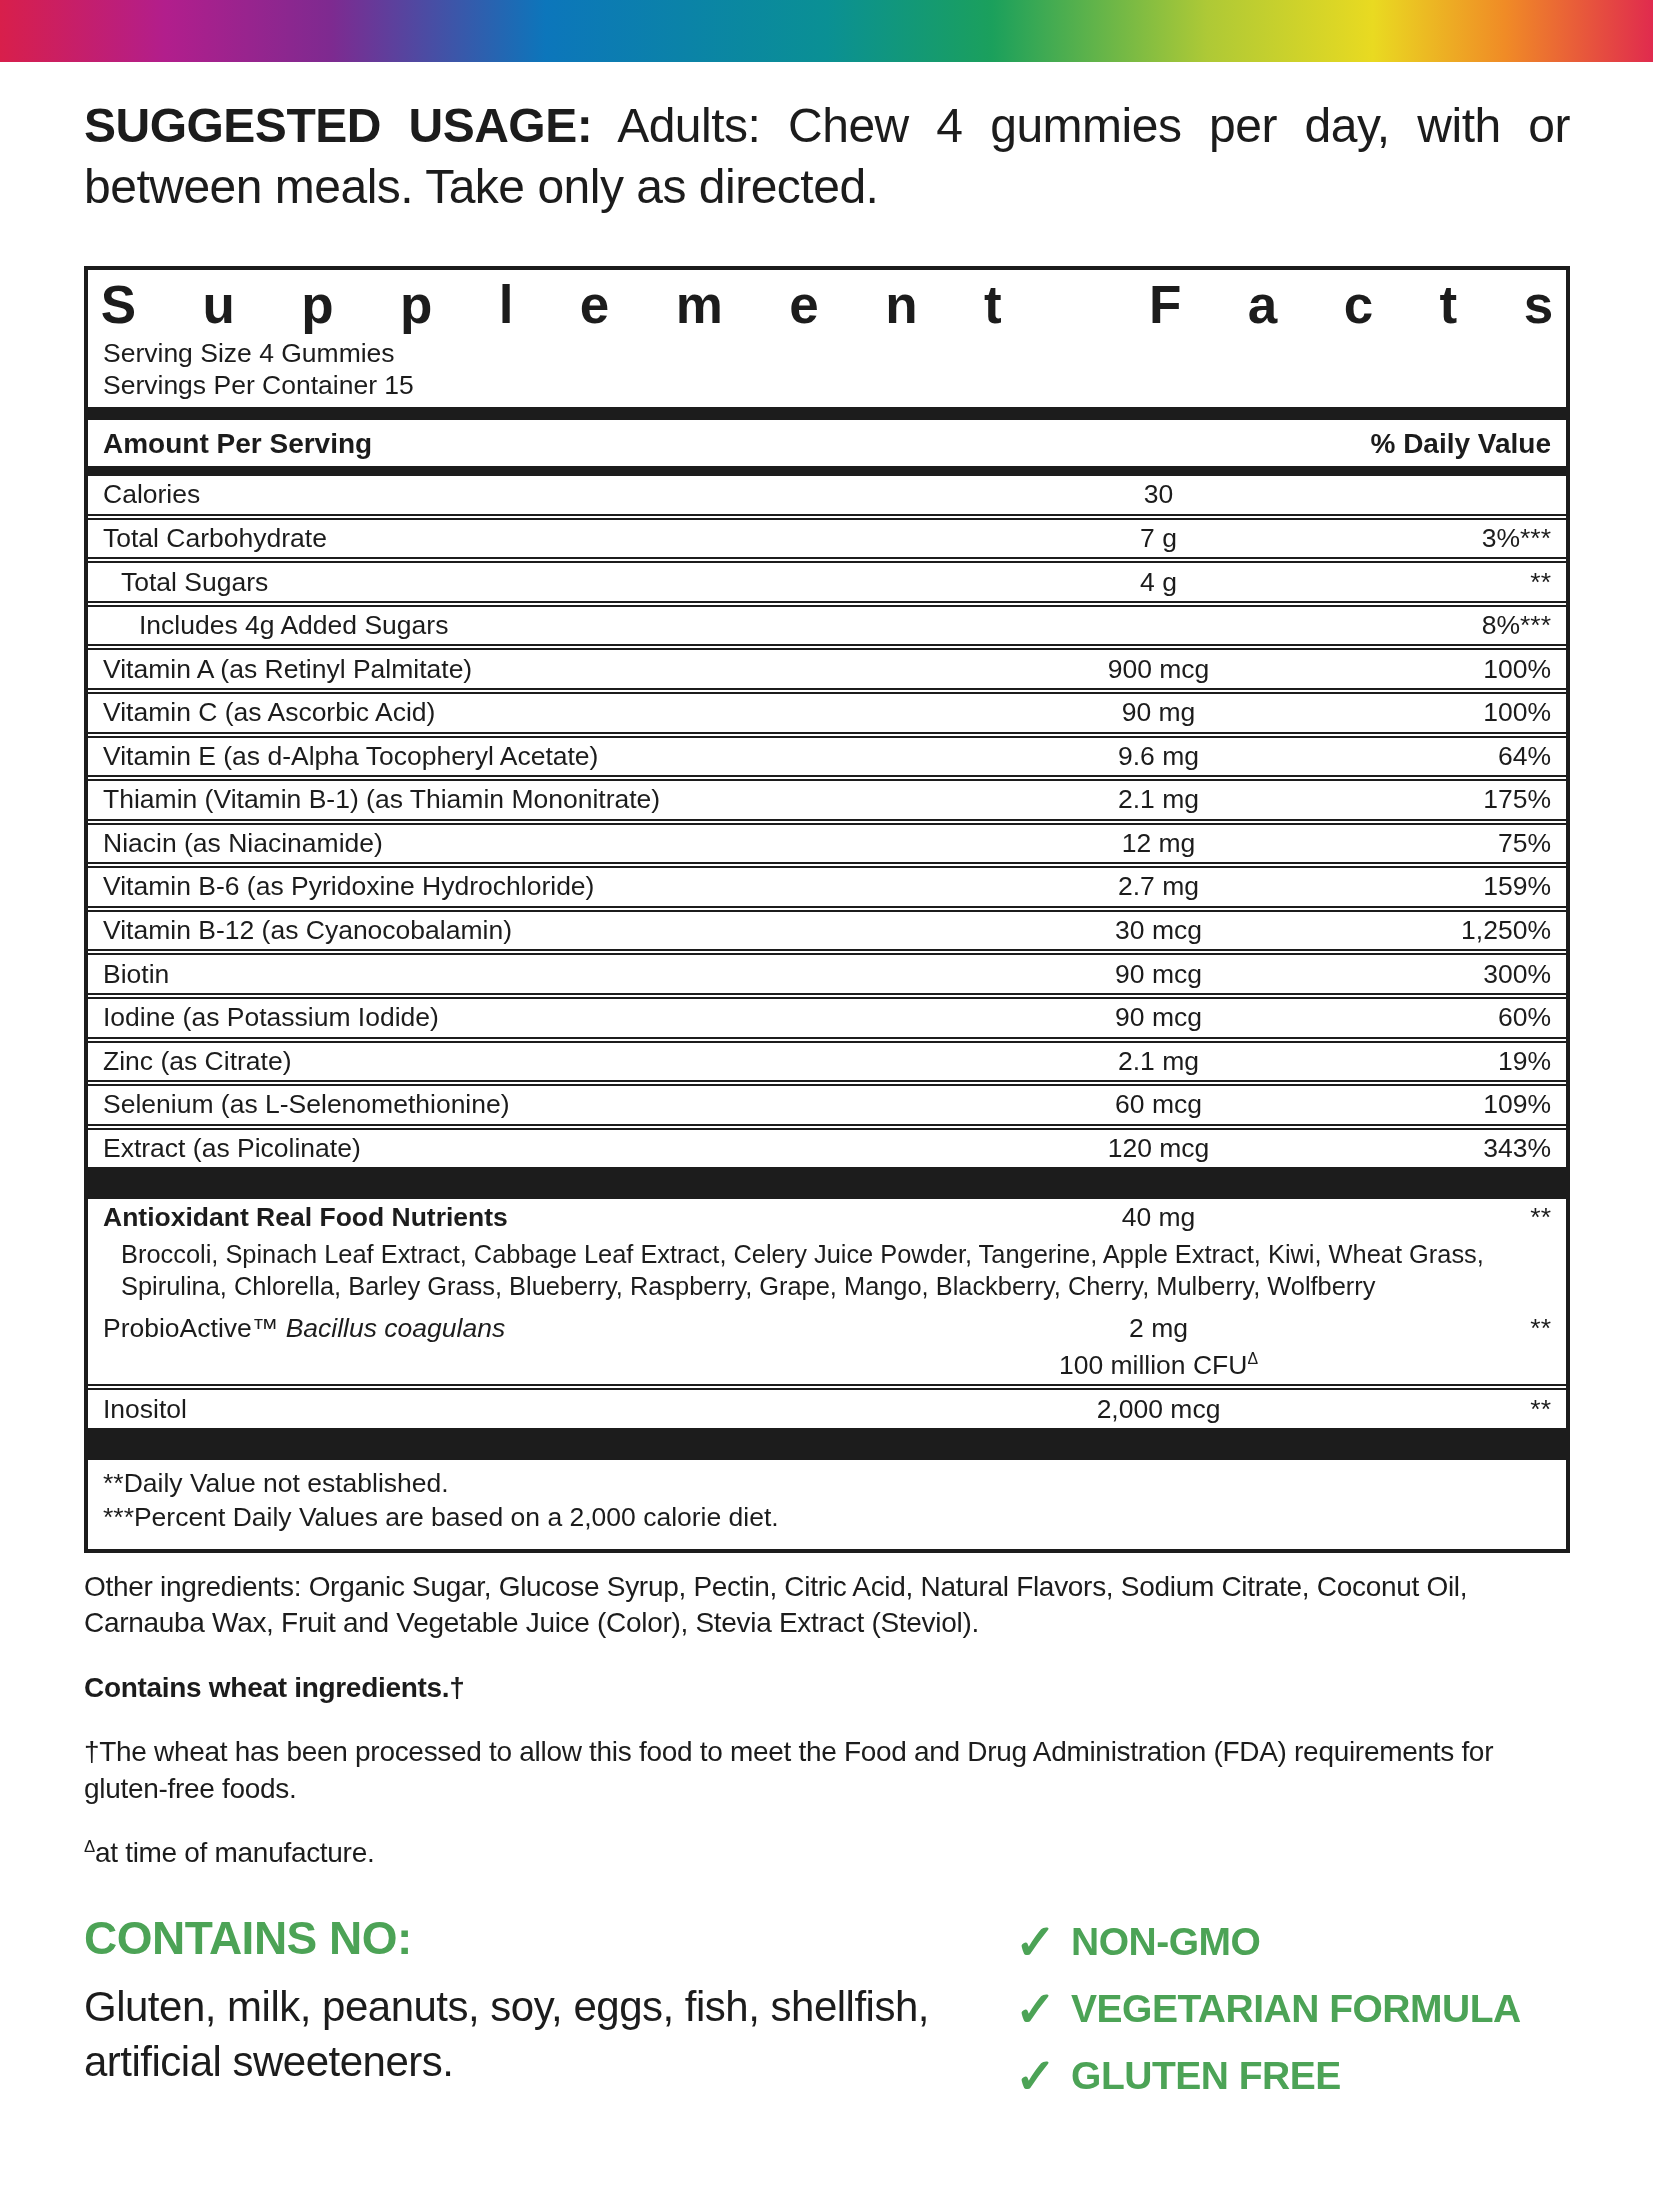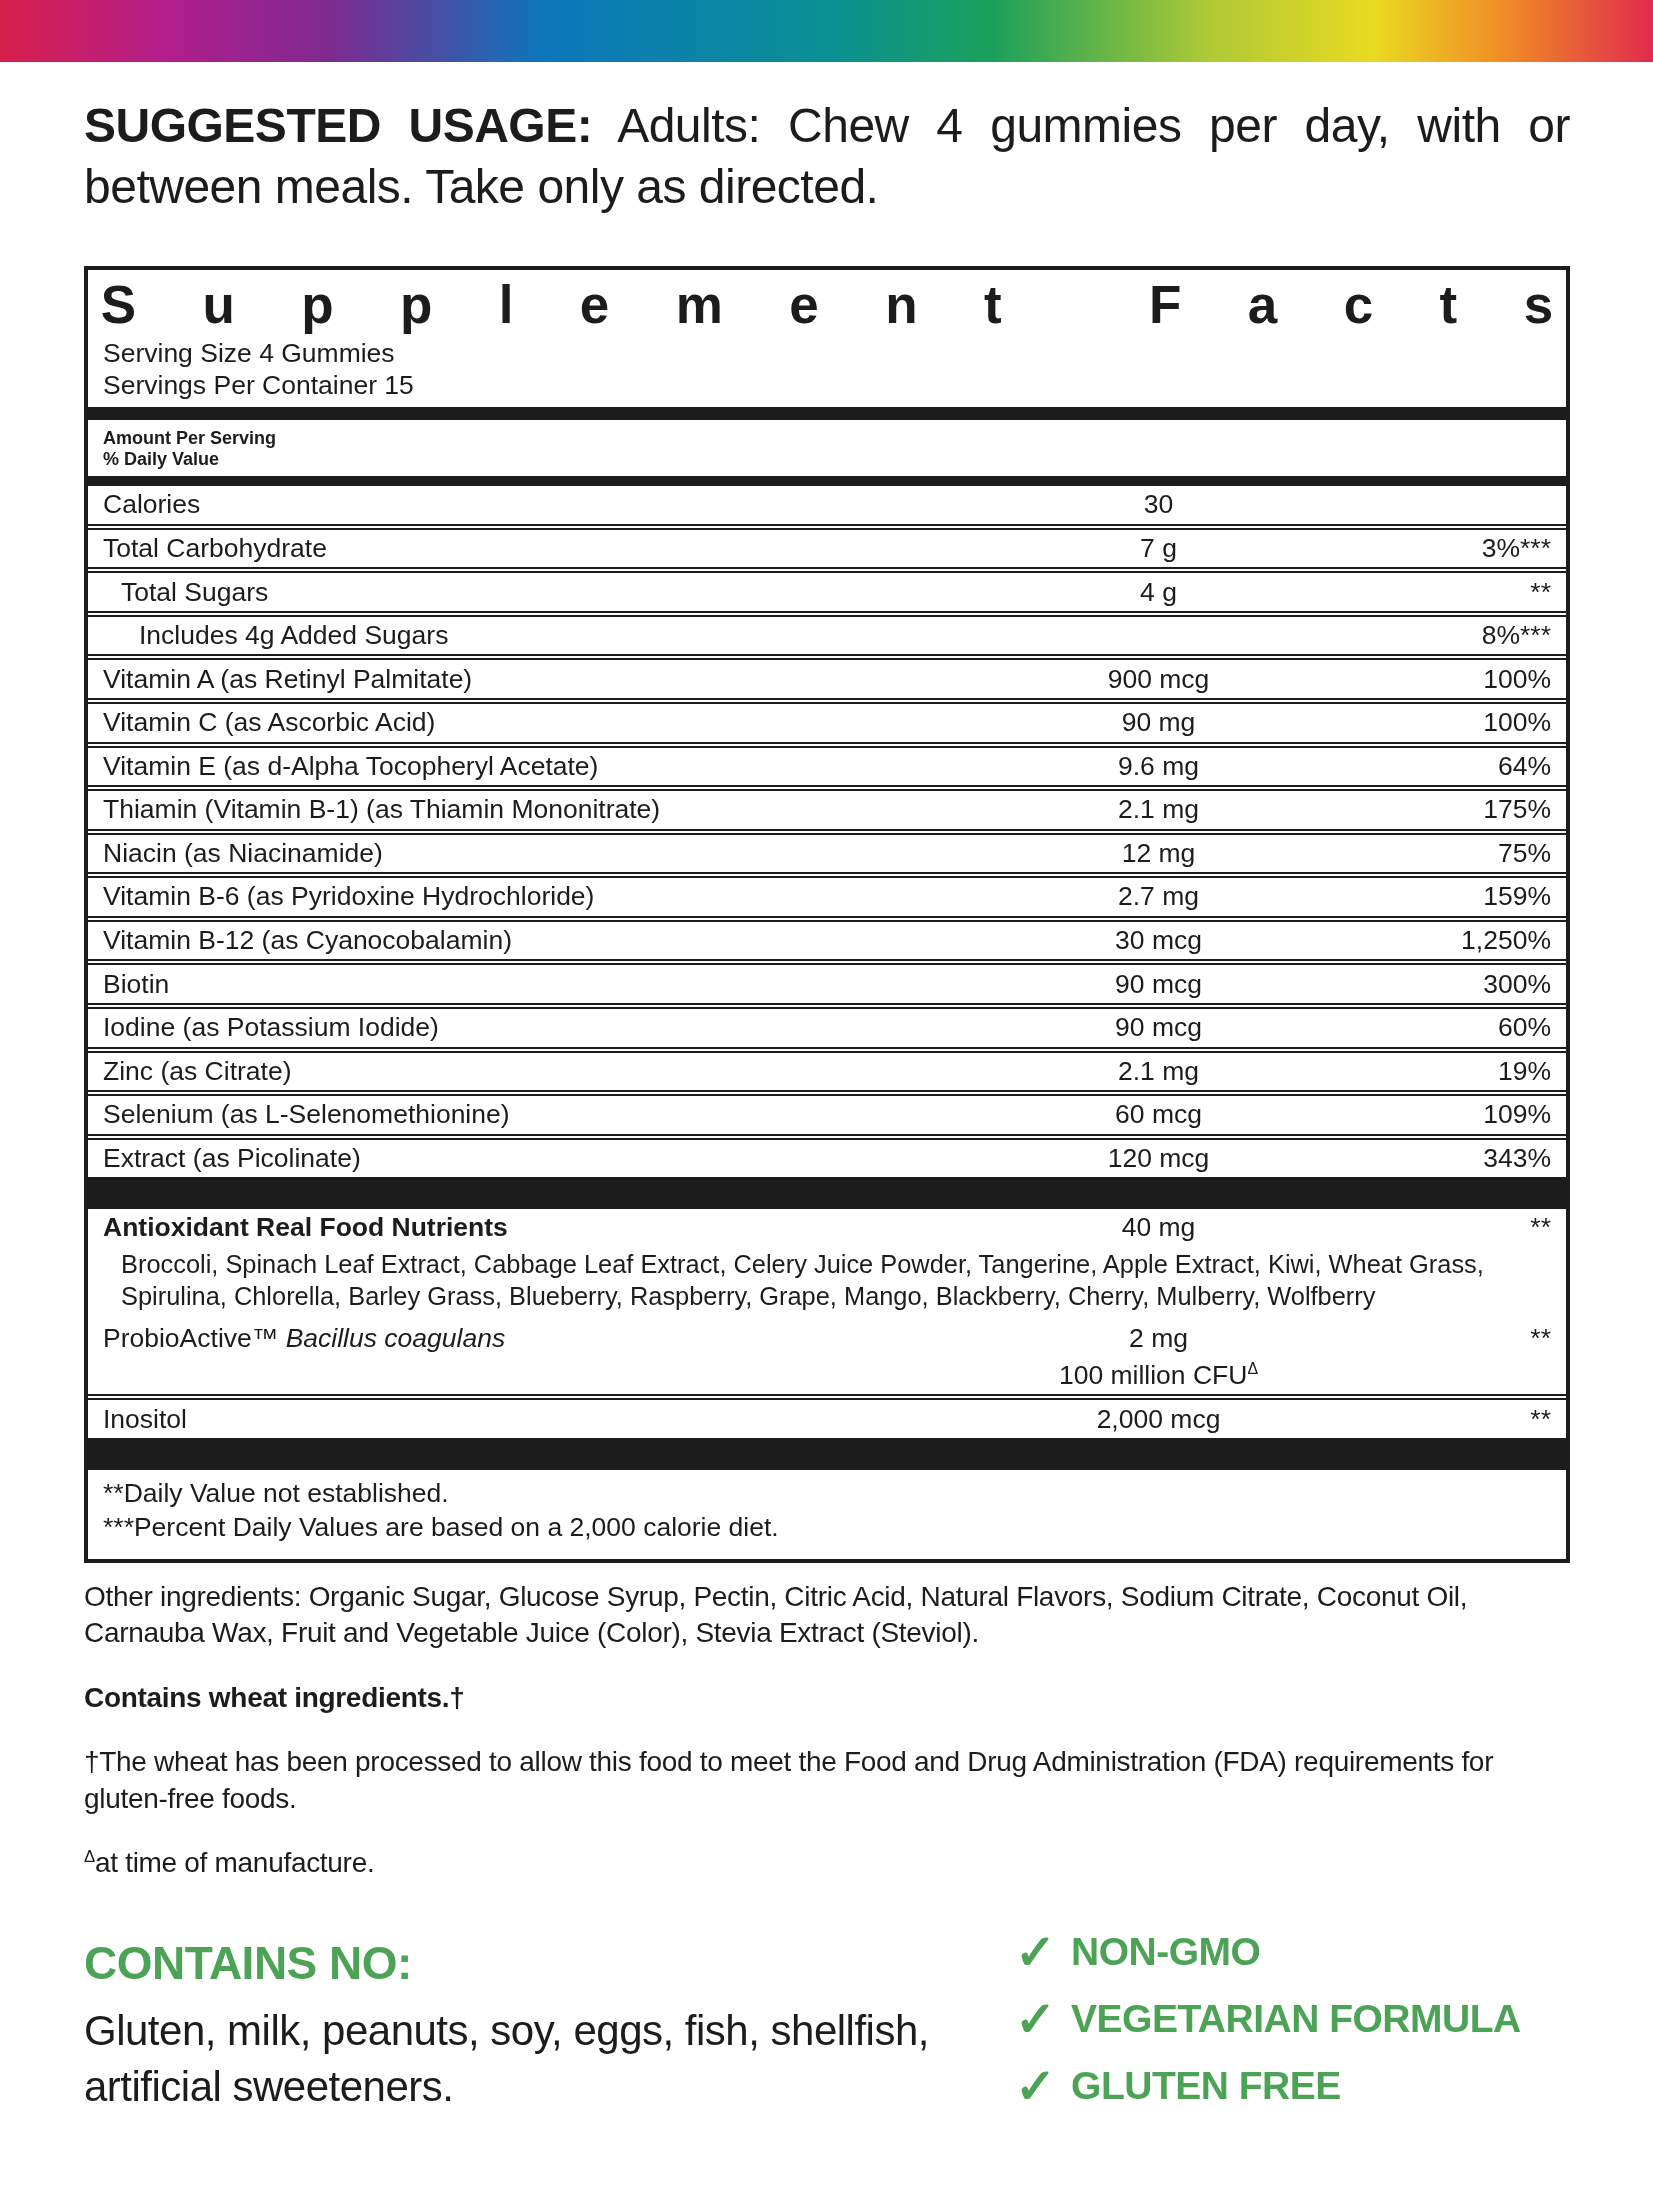--- a/index.html
+++ b/index.html
@@ -18,22 +18,22 @@
 
   
   .sf-box{margin-top:21px;border:4.8px solid #1c1c1c;}
   .sf-title{display:flex;justify-content:space-between;align-items:baseline;
     font-weight:bold;font-size:53px;line-height:1.12;padding:5.3px 12.7px 0 12.7px;letter-spacing:0;}
   .sf-serving{font-size:26.5px;line-height:1.2;padding:0 15px;}
   .sf-serving.first{margin-top:3.2px;}
   .bar-thick{height:13.8px;background:#1c1c1c;margin-top:5.3px;}
   .bar-mid{height:8px;background:#1c1c1c;}
   .bar-section{height:32px;background:#1c1c1c;}
-  .sf-header{display:flex;justify-content:space-between;font-weight:bold;font-size:18px;
-    padding:7.4px 15px 6.4px 15px;border-bottom:2.6px solid #1c1c1c;flex-direction:column;}
+  .sf-header{display:flex;justify-content:space-between;font-weight:bold;font-size:28px;
+    padding:7.4px 15px 6.4px 15px;border-bottom:2.6px solid #1c1c1c;}
   .sf-row{display:grid;grid-template-columns:1fr 349px 233px;align-items:start;
     font-size:26.5px;line-height:1.06;padding:4.2px 0 5.3px 0;}
   .sf-row + .sf-row{border-top:6.4px double #1c1c1c;}
   .row-label{padding-left:15px;}
   .row-amount{text-align:center;}
   .row-dv{text-align:right;padding-right:15px;}
   .ind-0{padding-left:15px;}
   .ind-1{padding-left:33px;}
   .ind-2{padding-left:51px;}
   .sect-row{border-top:none !important;}
@@ -43,21 +43,21 @@
   .sf-foot{font-size:26.5px;line-height:1.28;padding:7.4px 15px 13.8px 15px;border-radius:16px;}
   .sup{font-size:60%;vertical-align:super;line-height:0;}
   .it{font-style:italic;}
 
   
   .para{font-size:28px;line-height:1.3;margin-top:16px;letter-spacing:-0.3px;}
   .para.tight{margin-top:1px;}
   .bold-line{font-weight:bold;}
 
   
-  .contains-wrap{display:flex;margin-top:42px;align-items:center;}
+  .contains-wrap{display:flex;margin-top:42px;}
   .contains-left{width:931px;}
   .contains-title{color:#4CA356;font-weight:bold;font-size:46px;line-height:1.1;letter-spacing:-0.5px;}
   .contains-text{font-size:42px;line-height:1.32;margin-top:15px;letter-spacing:-0.5px;}
   .badges{flex:1;padding-top:4.2px;}
   .badge{display:flex;align-items:center;margin-bottom:18px;}
   .badge-check{color:#4CA356;font-size:49px;font-weight:bold;margin-right:15px;line-height:1;}
   .badge-label{color:#4CA356;font-weight:bold;font-size:39px;letter-spacing:-0.5px;}
 </style>
 </head>
 <body>

